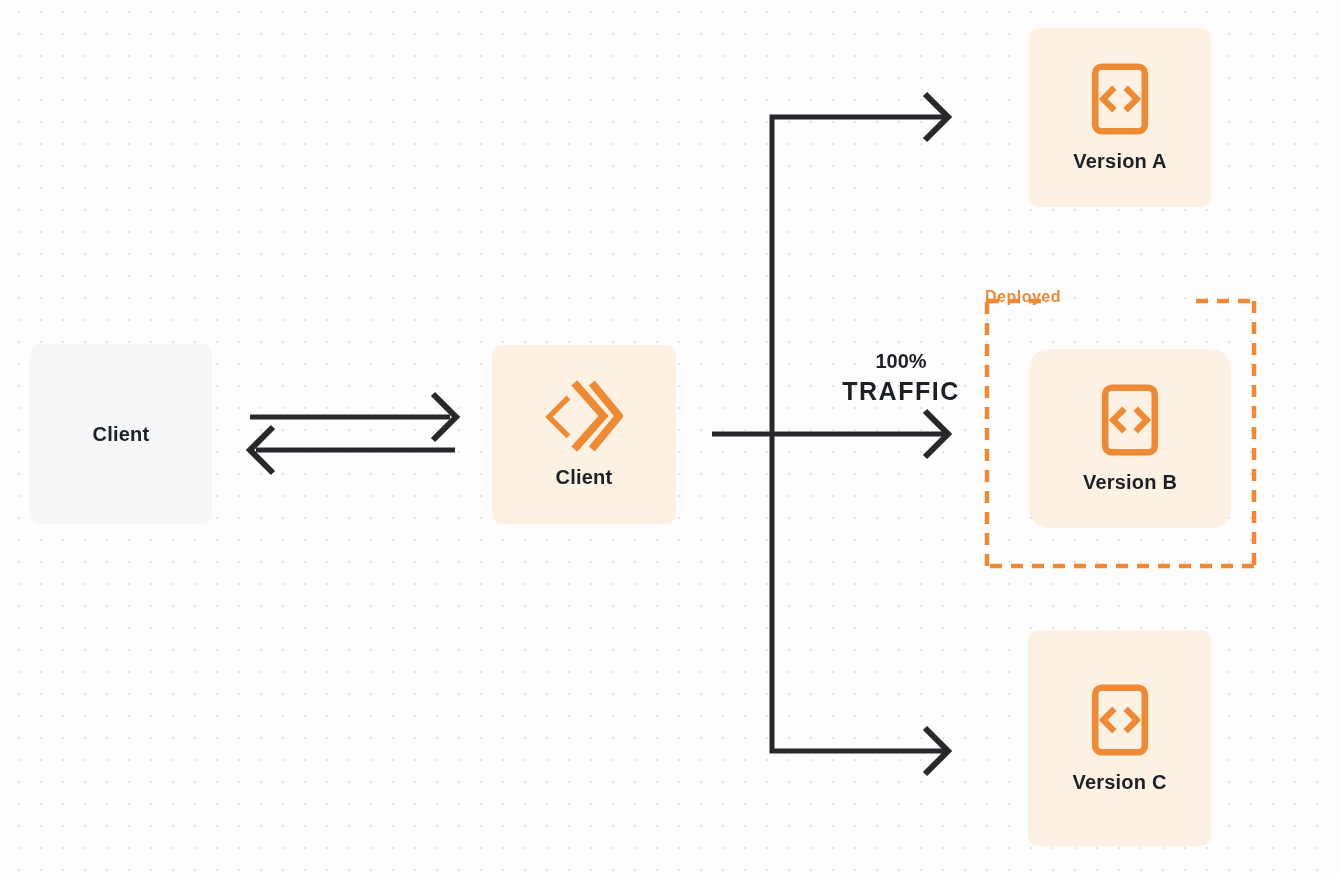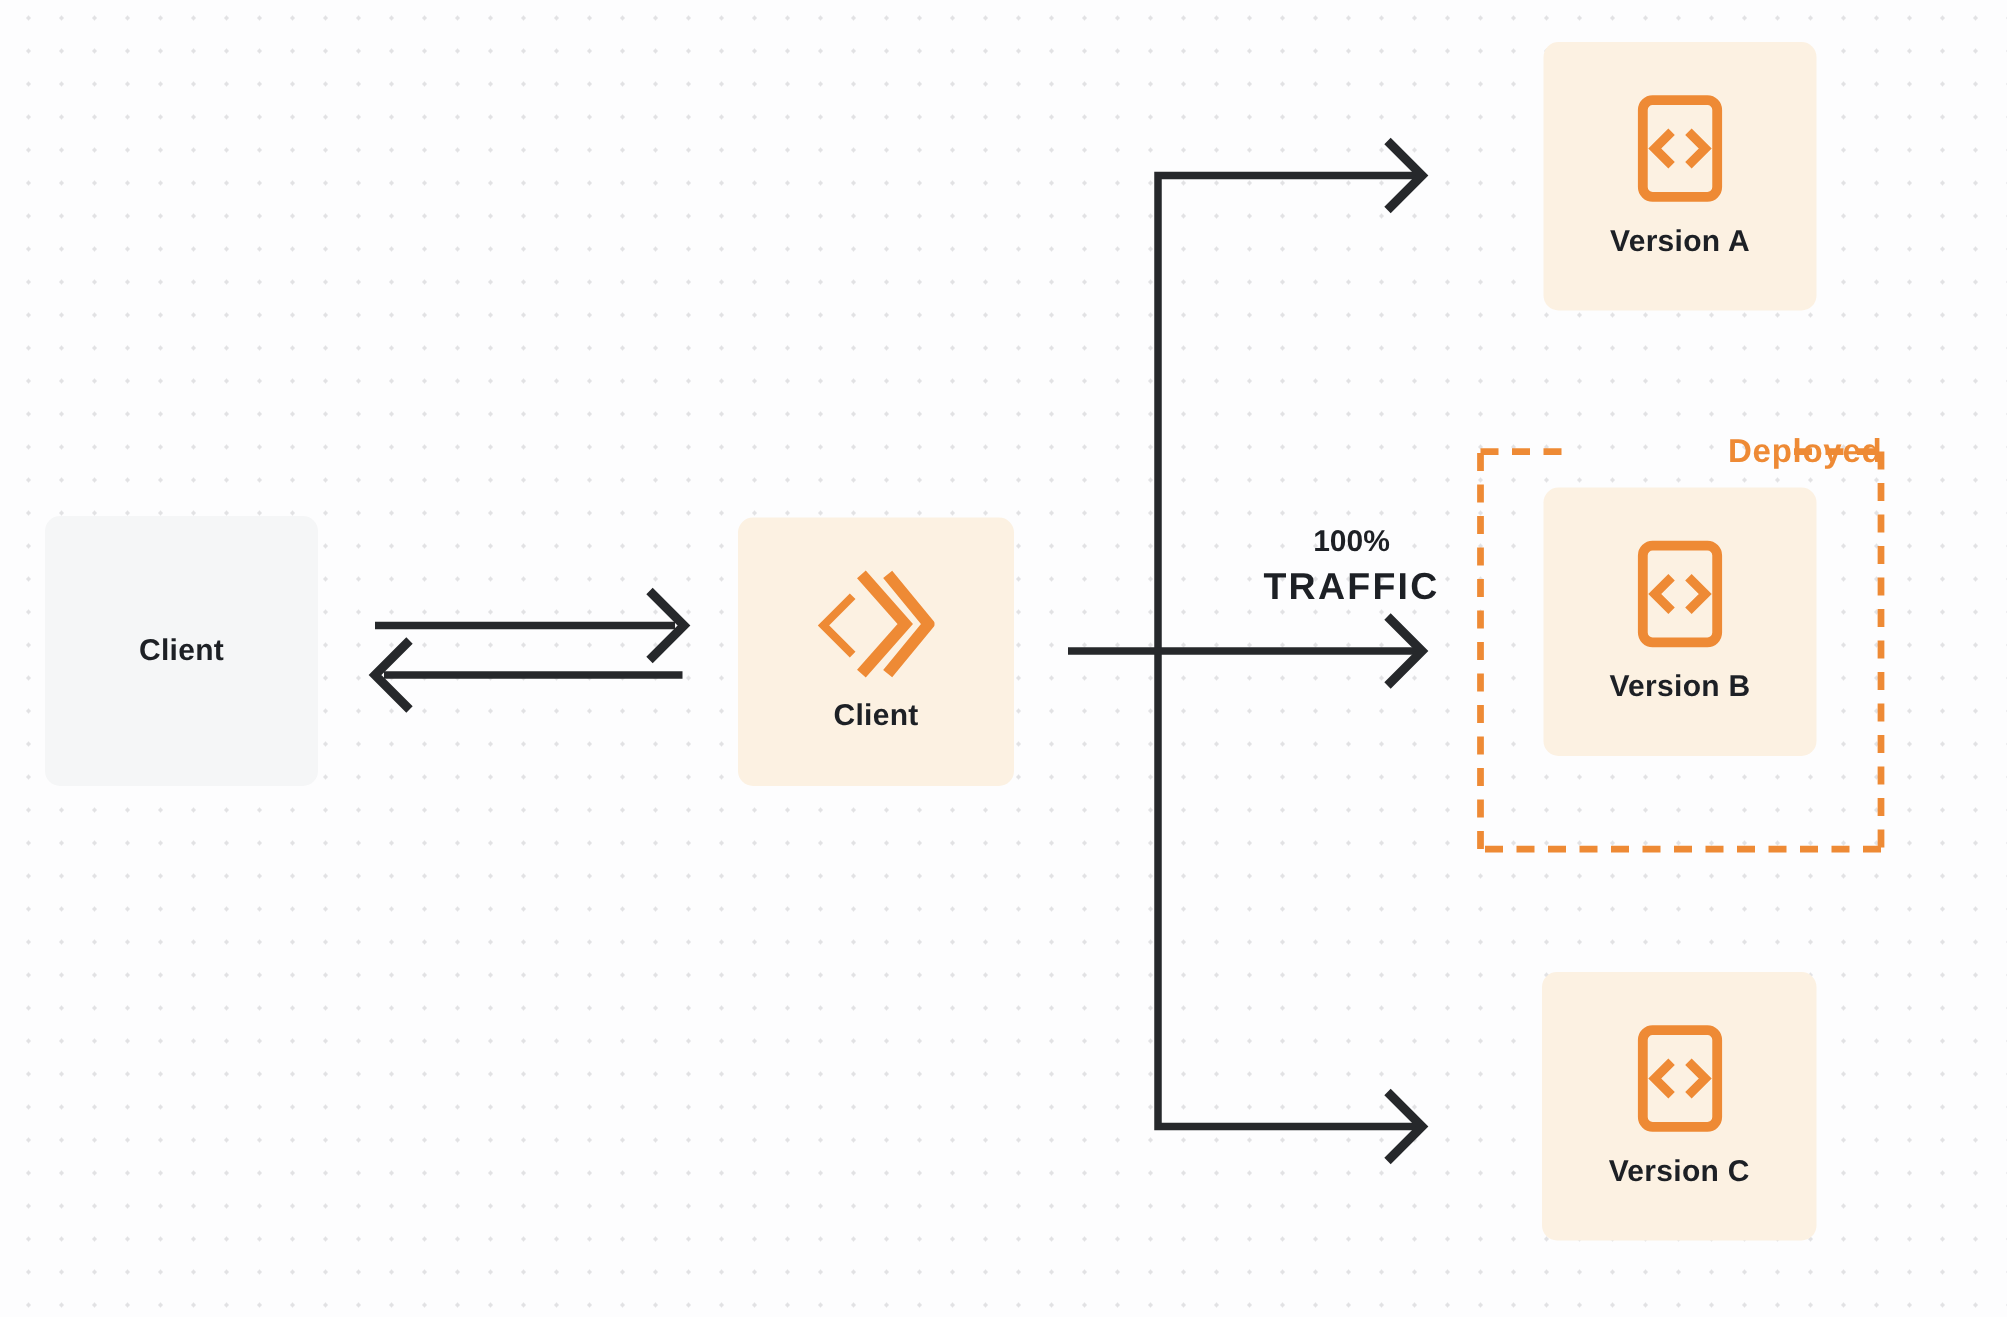--- a/index.html
+++ b/index.html
@@ -34,41 +34,41 @@
     color: #1d2025;
     letter-spacing: 0.2px;
     white-space: nowrap;
   }
   .bg-gray  { background: #f5f6f7; }
   .bg-peach { background: #fcf1e2; }
 
   .client-node    { left: 30px;   top: 344px; width: 182px; height: 180px; }
   .worker-node    { left: 492px;  top: 345px; width: 184px; height: 179px; }
   .version-a-node { left: 1029px; top: 28px;  width: 182px; height: 179px; }
-  .version-b-node { left: 1029px; top: 325px; width: 182px; height: 179px; }
-  .version-c-node { left: 1028px; top: 648px; width: 183px; height: 179px; }
+  .version-b-node { left: 1029px; top: 349px; width: 202px; height: 179px; border-radius: 20px; }
+  .version-c-node { left: 1028px; top: 630px; width: 183px; height: 216px; }
 
   .traffic-label {
     position: absolute;
     left: 820px; top: 346px;
     width: 162px;
     text-align: center;
     font-weight: 700;
     color: #1d2025;
     font-size: 20px;
     line-height: 30px;
   }
   .traffic-label .word { letter-spacing: 1.5px; font-size: 25px; }
 
   .deployed-label {
     position: absolute;
     left: 985px; top: 288px;
     width: 270px;
-    text-align: right;
-    font-size: 22px;
+    text-align: left;
+    font-size: 16px;
     font-weight: 700;
     color: #ee8a35;
     letter-spacing: 0.5px;
   }
   .icon-wrap { line-height: 0; }
 </style>
 </head>
 <body>
 
 <div class="canvas">

